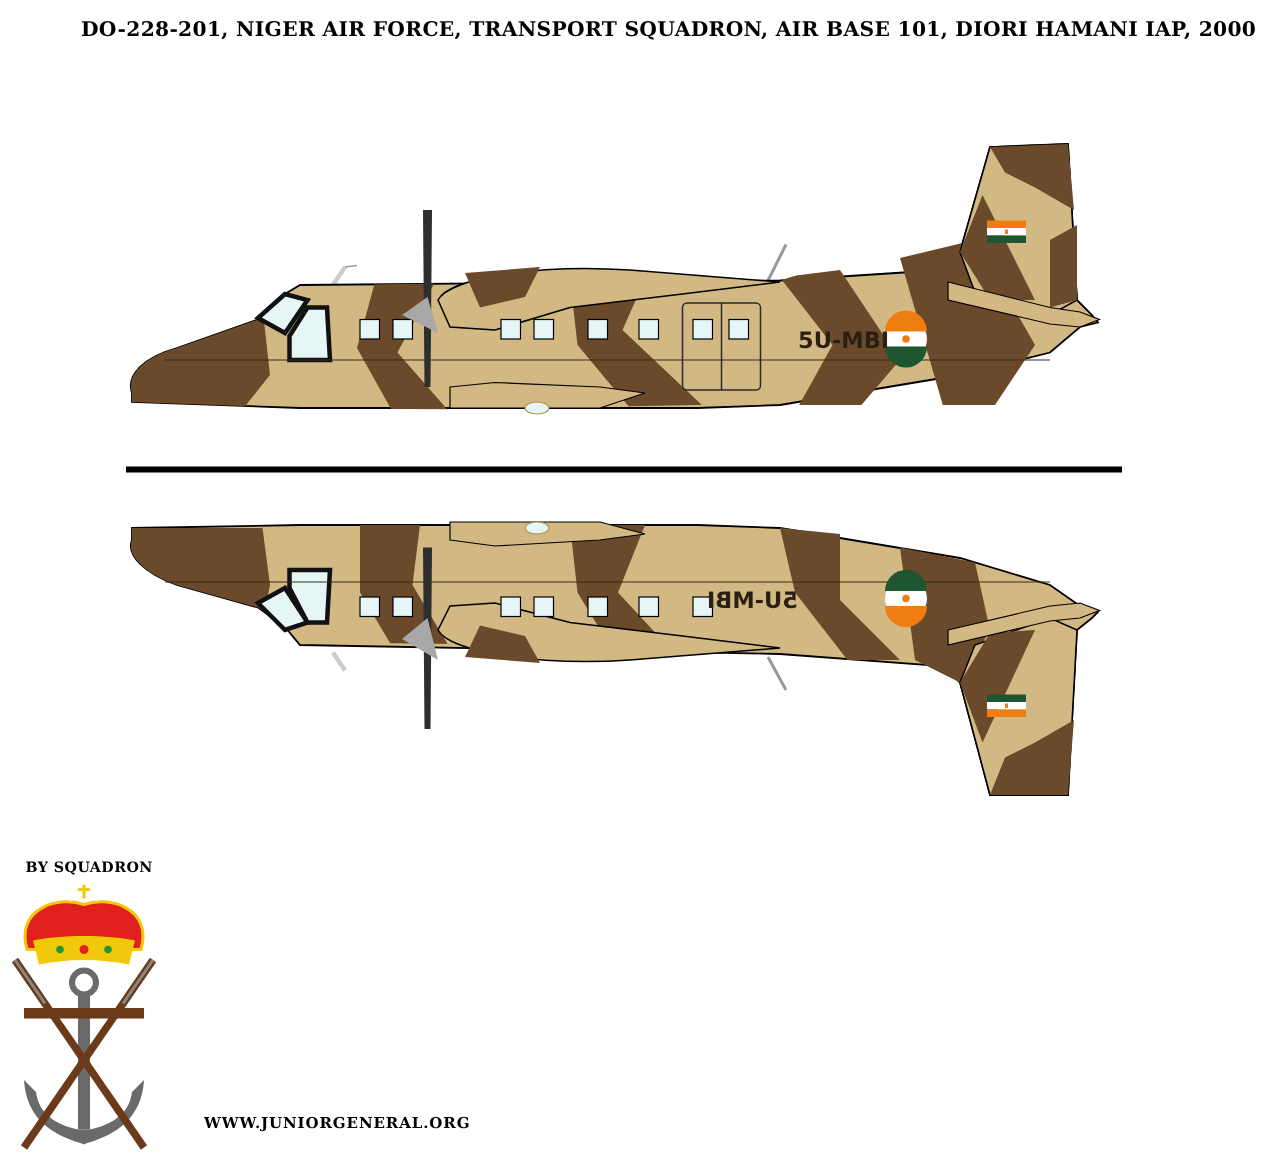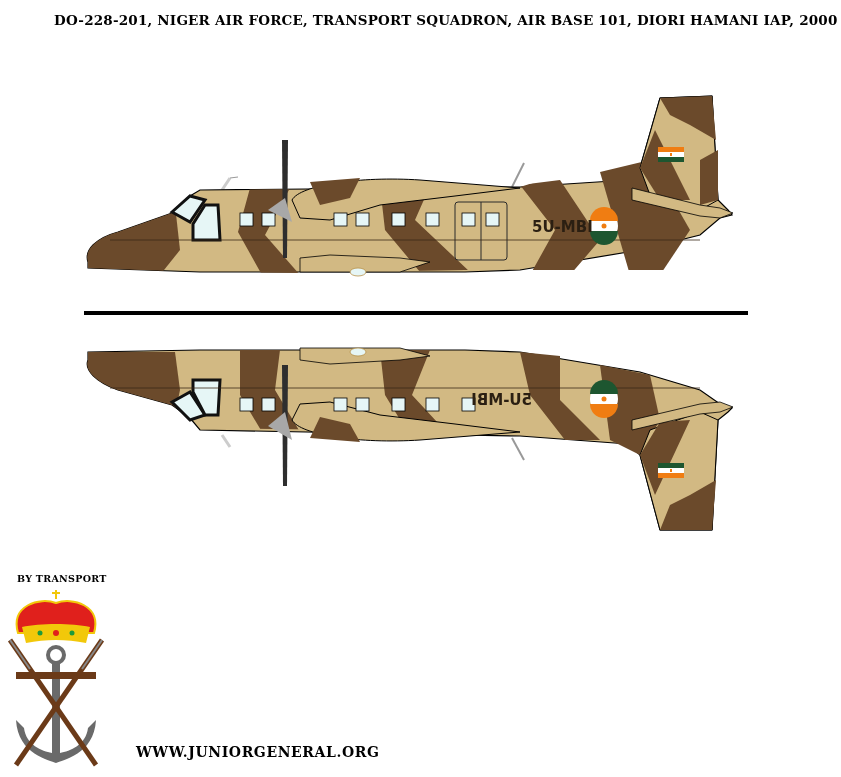--- a/index.html
+++ b/index.html
@@ -9,21 +9,21 @@
     font-family: "DejaVu Serif", serif; font-weight: bold; font-size: 13.5px;
     letter-spacing: 0.2px; color: #000; white-space: nowrap; font-variant: small-caps;
   }
   .divider { position: absolute; left: 84px; top: 311px; width: 664px; height: 4px; background: #000; }
   .byline {
     position: absolute; left: 17px; top: 573px; font-family: "DejaVu Serif", serif;
     font-weight: bold; font-size: 9.5px; color: #000; white-space: nowrap; letter-spacing: 0.3px;
   }
   .url {
     position: absolute; left: 136px; top: 744px; font-family: "DejaVu Serif", serif;
-    font-weight: bold; font-size: 14px; color: #000; white-space: nowrap; letter-spacing: 0.6px;
+    font-weight: bold; font-size: 10px; color: #000; white-space: nowrap; letter-spacing: 0.6px;
   }
   svg.plane { position: absolute; left: 0; top: 0; }
   svg.logo { position: absolute; left: 0; top: 585px; }
   .reg { font-family: "DejaVu Sans", sans-serif; font-weight: bold; font-size: 15px; fill: #2b1f12; }
 </style>
 </head>
 <body>
 
 <div class="title">DO-228-201, NIGER AIR FORCE, TRANSPORT SQUADRON, AIR BASE 101, DIORI HAMANI IAP, 2000</div>
 
@@ -145,21 +145,21 @@
   <path d="M268,426 L285,412 L292,440 Z" fill="#a8a8a8"></path>
   <g>
     <circle cx="604" cy="399" r="14" fill="#ffffff"></circle>
     <path d="M590,394 A14,14 0 0 1 618,394 Z" fill="#1d5630"></path>
     <path d="M590,404 A14,14 0 0 0 618,404 Z" fill="#f07d12"></path>
     <circle cx="604" cy="399" r="2.5" fill="#f07d12"></circle>
   </g>
   <text class="reg" x="586" y="405" transform="scale(-1,1) translate(-1118,0)">5U-MBI</text>
 </svg>
 
-<div class="byline">BY TRANSPORT</div>
+<div class="byline">BY SQUADRON</div>
 
 <svg class="logo" width="120" height="185" viewBox="0 0 120 185">
   <line x1="56" y1="5" x2="56" y2="14" stroke="#f2c80a" stroke-width="2"></line>
   <line x1="52" y1="8" x2="60" y2="8" stroke="#f2c80a" stroke-width="2"></line>
   <path d="M18,48 C10,20 40,12 56,18 C72,12 102,20 94,48 Z" fill="#e0201c" stroke="#f2c80a" stroke-width="2"></path>
   <path d="M22,42 C40,38 72,38 90,42 L86,58 C66,54 46,54 26,58 Z" fill="#f2c80a"></path>
   <circle cx="40" cy="48" r="2.5" fill="#1d9a3c"></circle>
   <circle cx="72" cy="48" r="2.5" fill="#1d9a3c"></circle>
   <circle cx="56" cy="48" r="3" fill="#e0201c"></circle>
   <circle cx="56" cy="70" r="8" fill="none" stroke="#6a6a6a" stroke-width="4"></circle>

